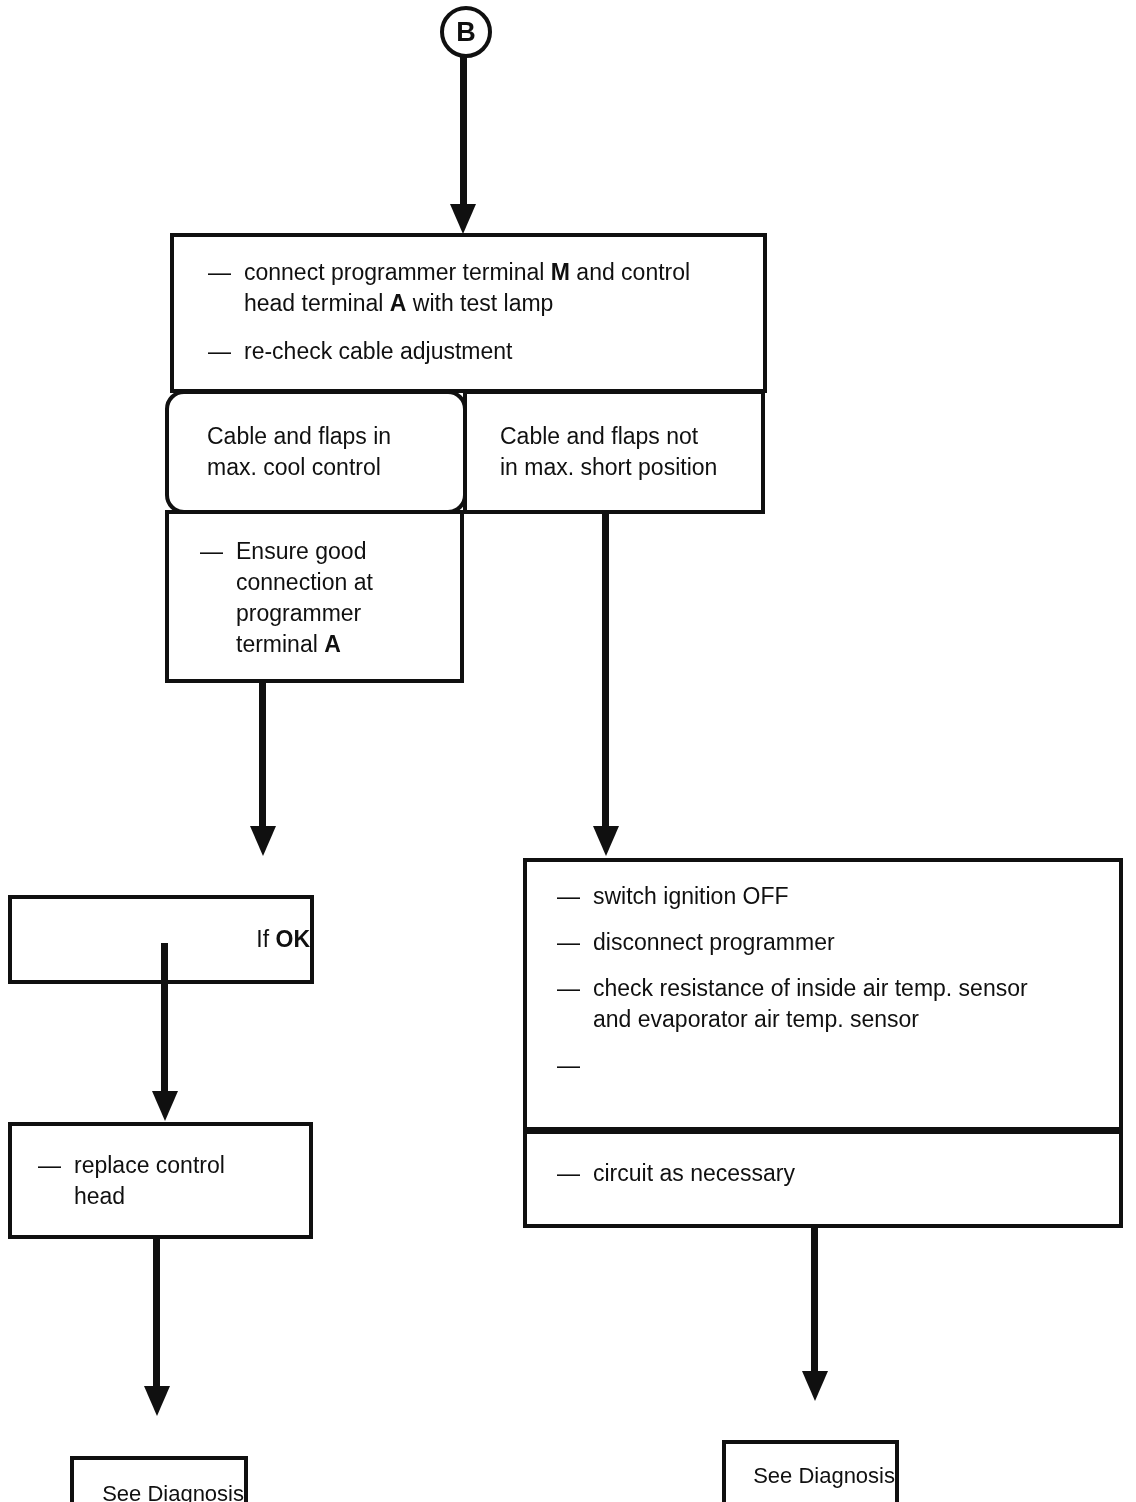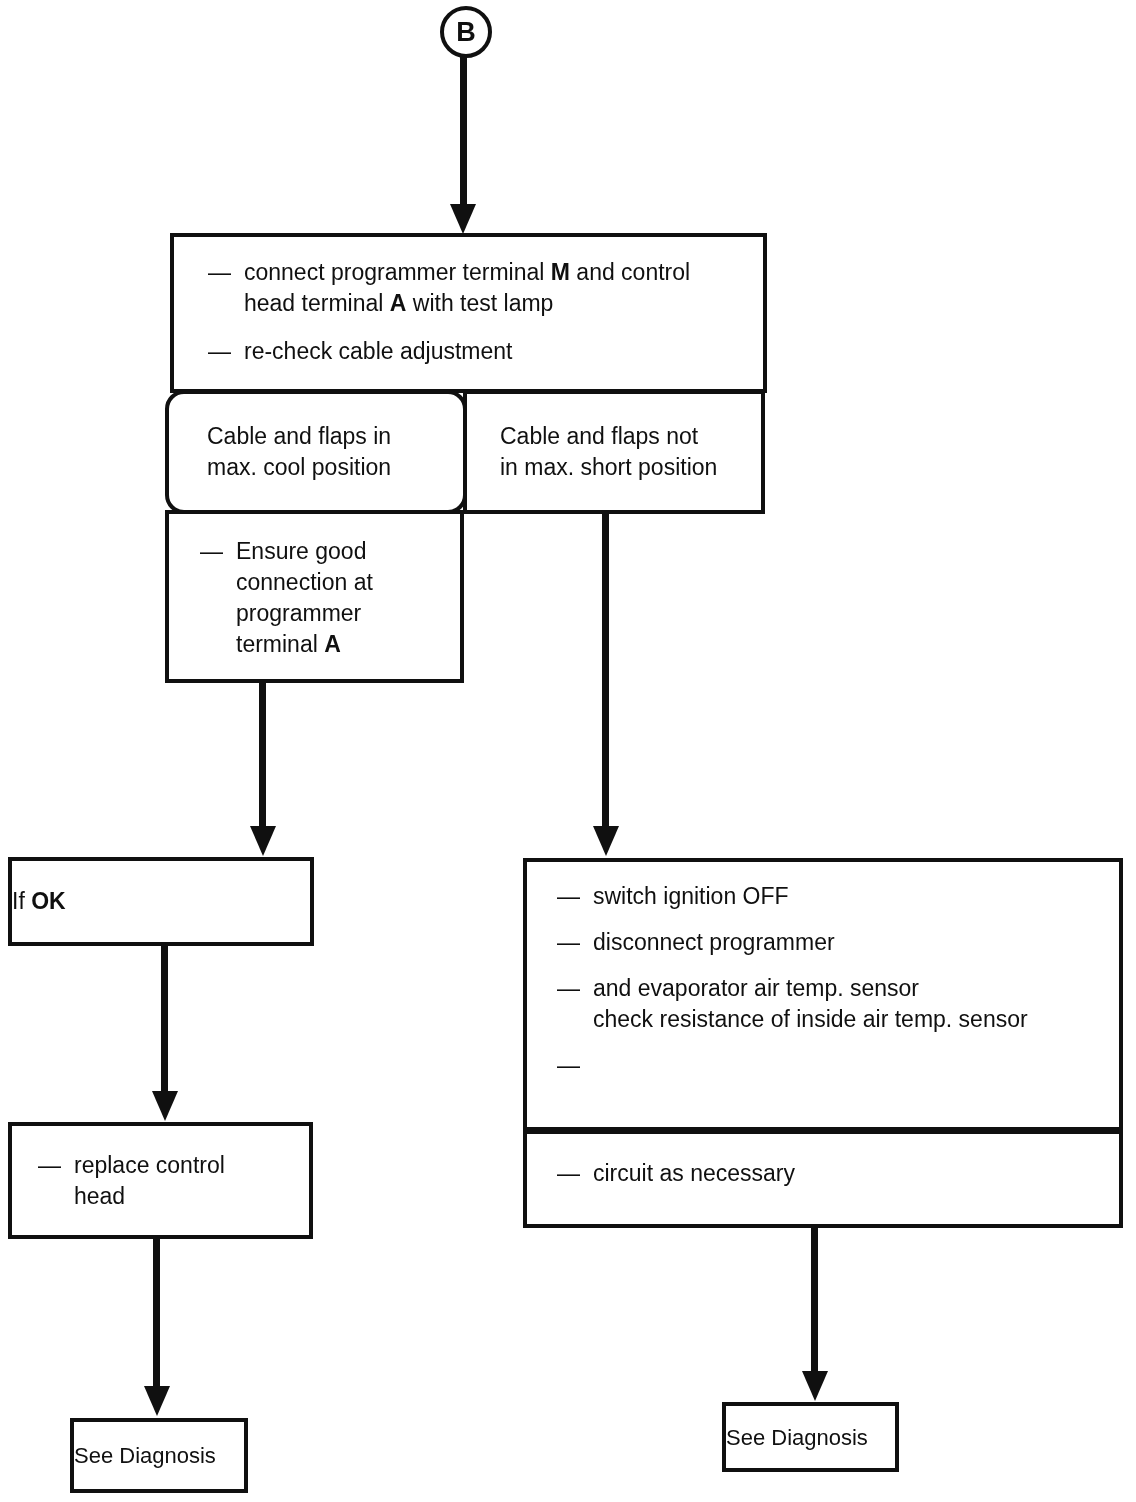--- a/index.html
+++ b/index.html
@@ -20,21 +20,21 @@
   }
   .circle{
     position:absolute;left:440px;top:6px;width:52px;height:52px;
     border:4px solid #101010;border-radius:50%;box-sizing:border-box;
     display:flex;align-items:center;justify-content:center;
     font-size:27px;font-weight:bold;background:#fff;
   }
   .bullet{display:flex;}
   .dash{flex:0 0 36px;}
   .b{font-weight:bold;}
-  .center{display:flex;align-items:center;justify-content:flex-start;text-align:center;}
+  .center{display:flex;align-items:center;justify-content:flex-end;text-align:center;margin-top:38px;}
   .sec-top{height:272px;box-sizing:border-box;padding:19px 18px 0 30px;border-bottom:7px solid #101010;}
   .sec-bottom{padding:24px 18px 0 30px;}
   .mb15{margin-bottom:15px;}
 </style>
 </head>
 <body>
 
 <div id="canvas">
 
   <div class="circle">
@@ -55,21 +55,21 @@
       </div>
     </div>
     <div class="bullet" style="margin-top:17px;">
       <span class="dash">—</span>
       <div>re-check cable adjustment</div>
     </div>
   </div>
 
   <div class="box" style="left:165px;top:390px;width:302px;height:124px;padding:27px 10px 0 38px;border-radius:19px;">
     <div>Cable and flaps in</div>
-    <div>max. cool position</div>
+    <div>max. cool control</div>
   </div>
 
   <div class="box" style="left:463px;top:390px;width:302px;height:124px;padding:27px 10px 0 33px;">
     <div>Cable and flaps not</div>
     <div>in max. short position</div>
   </div>
 
   <div class="box" style="left:165px;top:510px;width:299px;height:173px;padding:22px 10px 0 31px;">
     <div class="bullet">
       <span class="dash">—</span>
@@ -126,22 +126,22 @@
         <span class="dash">—</span>
         <div>switch ignition OFF</div>
       </div>
       <div class="bullet mb15">
         <span class="dash">—</span>
         <div>disconnect programmer</div>
       </div>
       <div class="bullet mb15">
         <span class="dash">—</span>
         <div>
+          <div>check resistance of inside air temp. sensor</div>
           <div>and evaporator air temp. sensor</div>
-          <div>check resistance of inside air temp. sensor</div>
         </div>
       </div>
       <div class="bullet">
         <span class="dash">—</span>
       </div>
     </div>
     <div class="sec-bottom">
       <div class="bullet">
         <span class="dash">—</span>
         <div>circuit as necessary</div>

